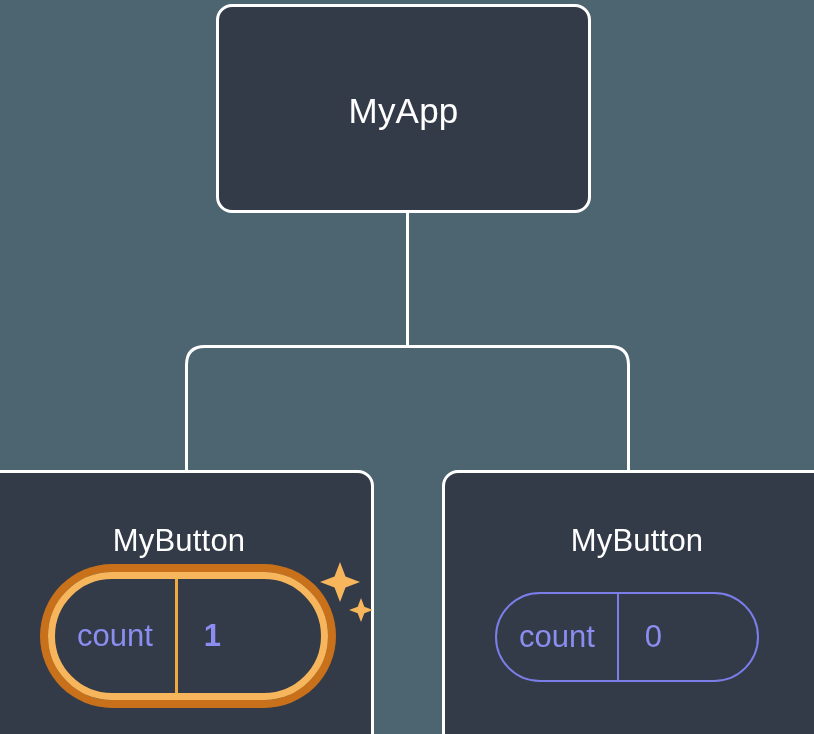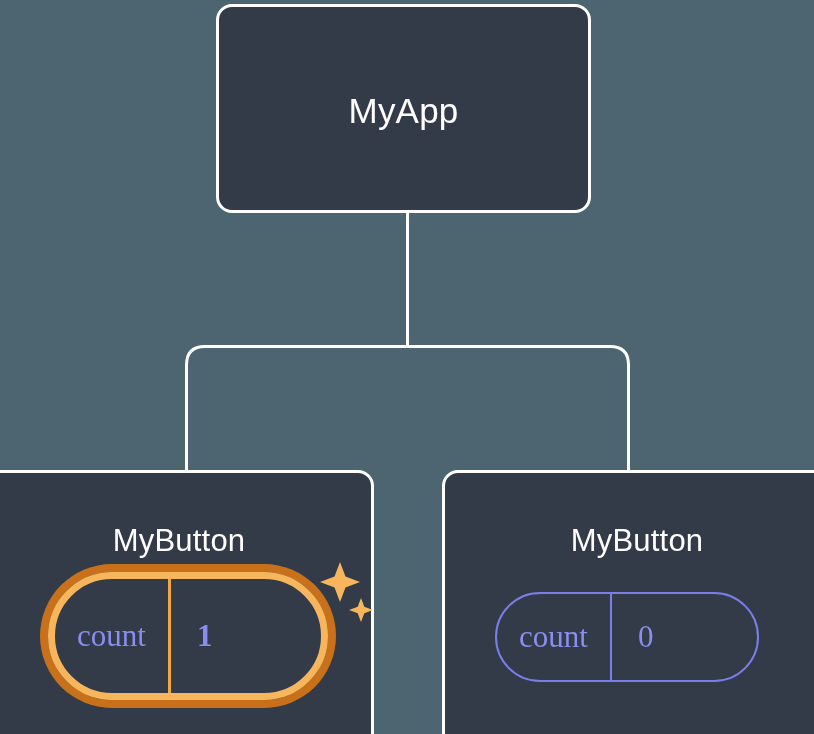--- a/index.html
+++ b/index.html
@@ -58,21 +58,20 @@
     align-items: stretch;
     box-sizing: border-box;
     border-radius: 999px;
   }
   .pill-key, .pill-val {
     display: flex;
     align-items: center;
     justify-content: center;
     box-sizing: border-box;
     white-space: nowrap;
-    font-family: Liberation Serif, serif;
   }
 
   
   .pill--plain {
     border: 2px solid #7b7ee8;
     background: transparent;
   }
   .pill--plain .pill-key {
     color: #8b8ef0;
     font-size: 31px;

